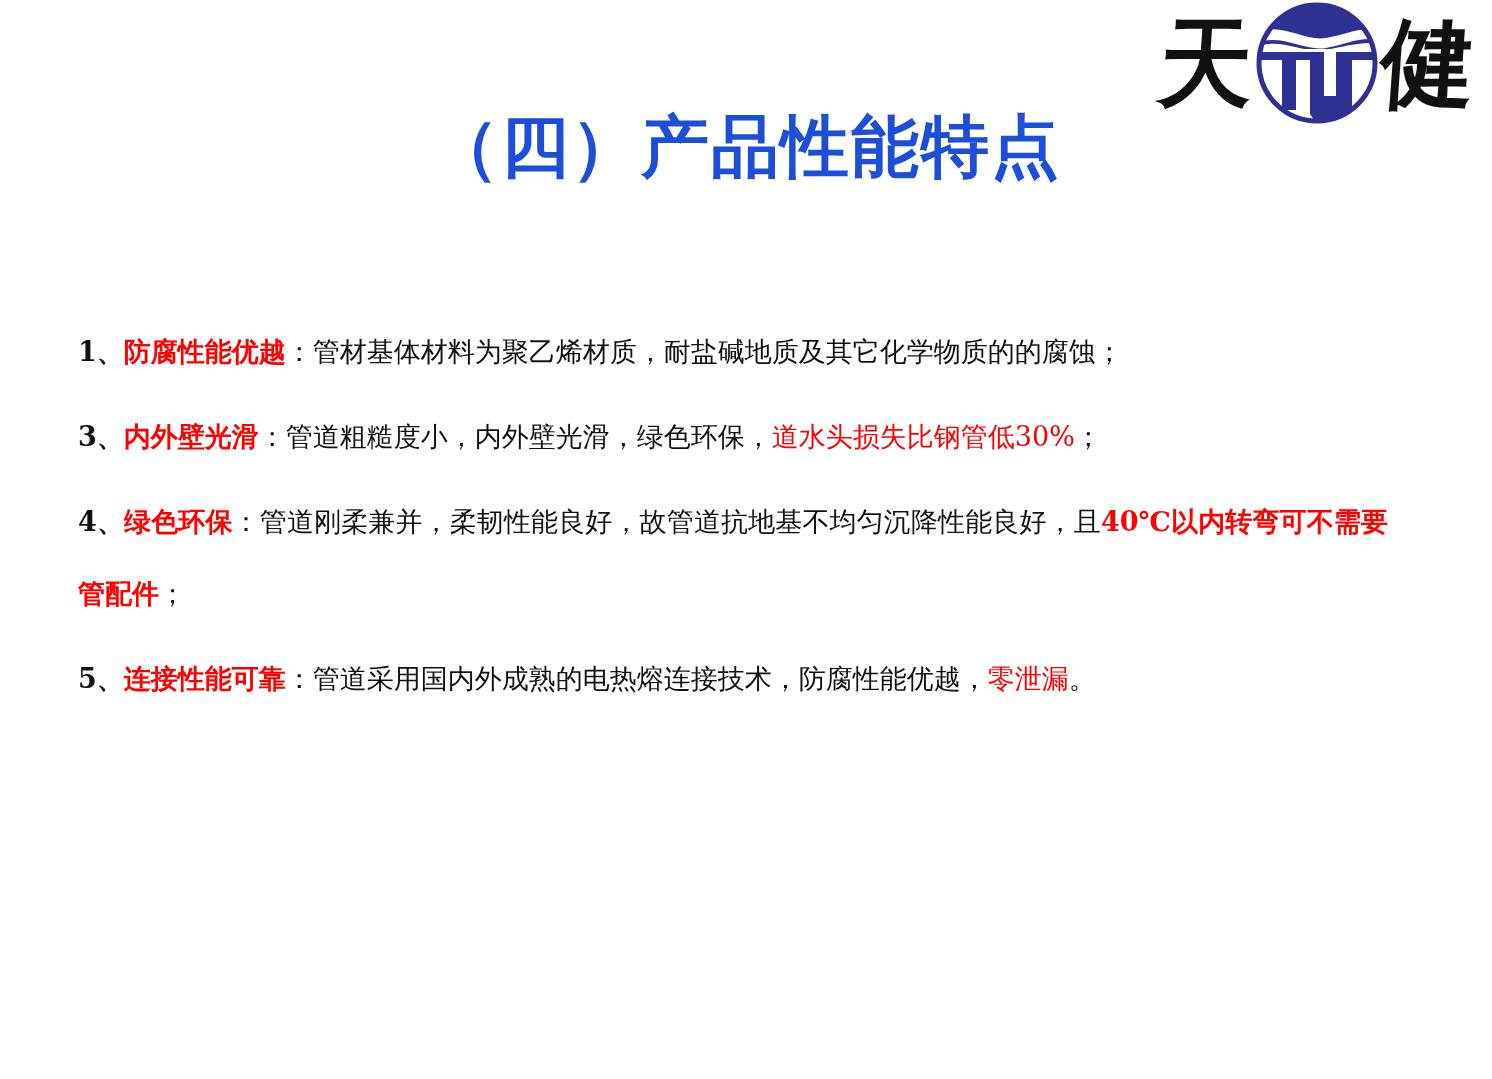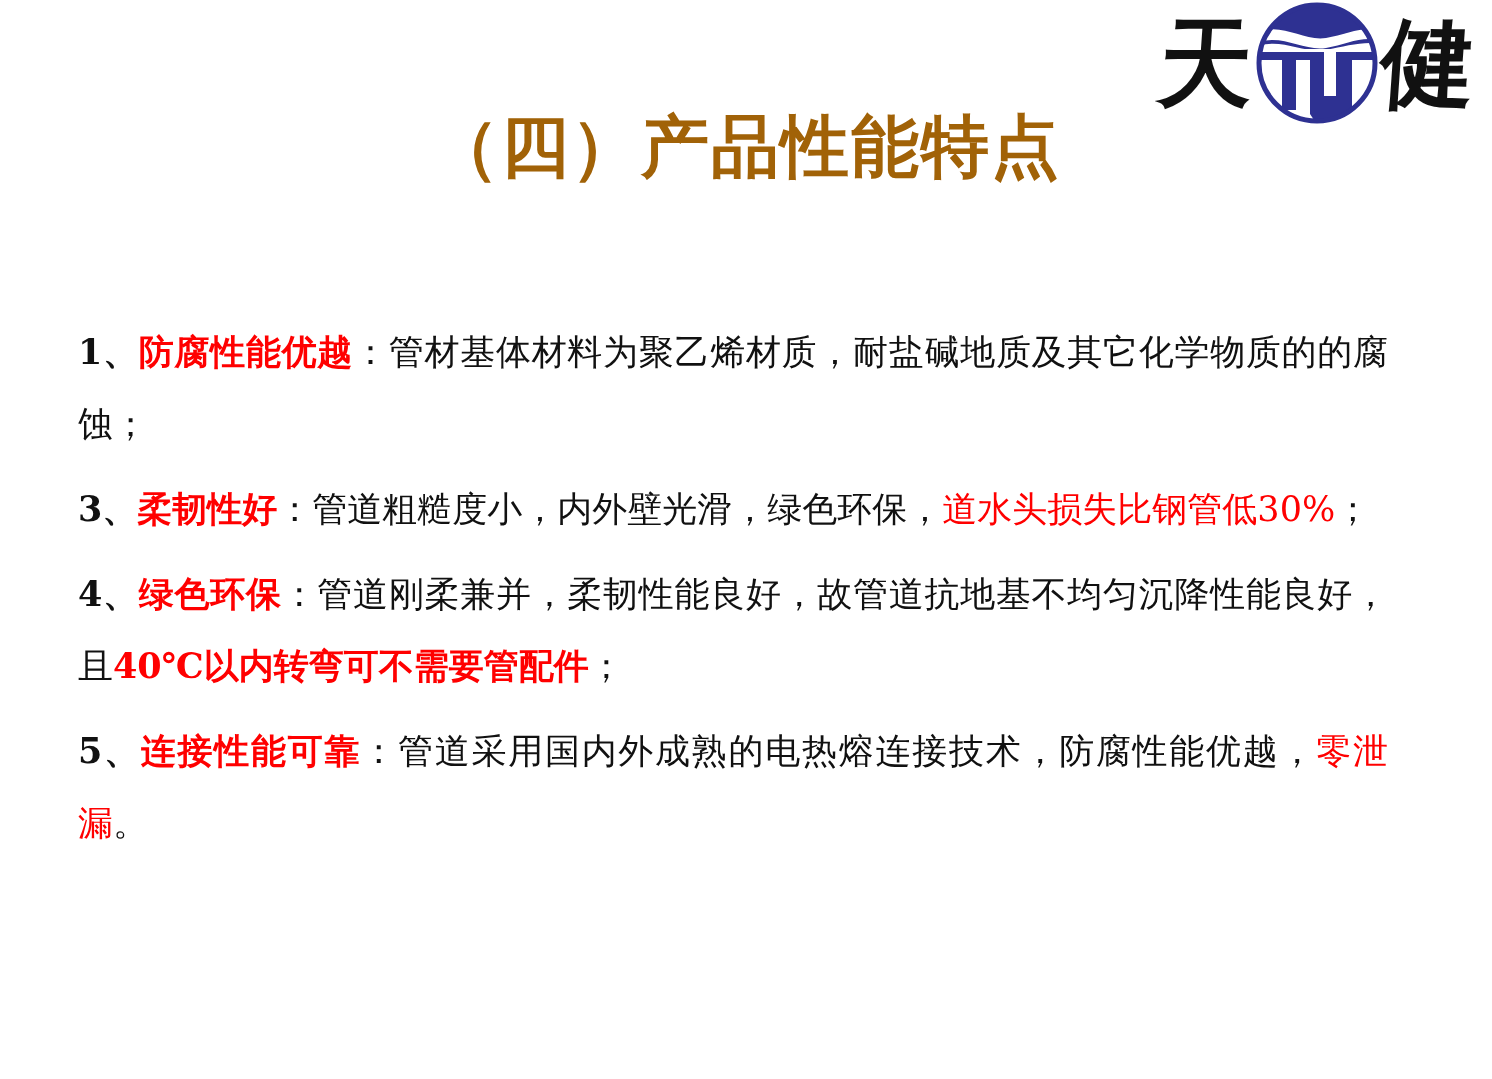--- a/index.html
+++ b/index.html
@@ -47,35 +47,35 @@
   #title {
     position: absolute;
     top: 108px;
     left: 0;
     width: 1492px;
     text-align: center;
     font-family: "DejaVu Sans", "Liberation Sans", sans-serif;
     font-weight: bold;
     font-size: 68px;
     line-height: 1.15;
-    color: #a16207;
+    color: #1d4ed8;
     letter-spacing: 2px;
     white-space: pre;
   }
 
   
   #body-block {
     position: absolute;
     top: 316px;
     left: 78px;
     width: 1310px;
   }
   .para {
     font-family: "DejaVu Serif", "Liberation Serif", serif;
-    font-size: 35px;
+    font-size: 27px;
     line-height: 72px;
     color: #111111;
     margin: 0 0 13px 0;
     text-align: justify;
     text-justify: inter-ideograph;
     word-break: break-all;
   }
   .para:last-child { margin-bottom: 0; }
   .num {
     font-weight: bold;
@@ -141,21 +141,21 @@
 <div id="title">（四）产品性能特点</div>
 
 <div id="body-block">
 
   <p class="para">
     <span class="num">1、</span><span class="kw">防腐性能优越</span><span>：</span><span>管材基体材料为聚乙烯材质，耐盐碱地质及其它化学物质的的腐蚀；</span><span class="red"></span><span></span>
   </p>
 
 
   <p class="para">
-    <span class="num">3、</span><span class="kw">柔韧性好</span><span>：</span><span>管道粗糙度小，内外壁光滑，绿色环保，</span><span class="red">道水头损失比钢管低30%</span><span>；</span>
+    <span class="num">3、</span><span class="kw">内外壁光滑</span><span>：</span><span>管道粗糙度小，内外壁光滑，绿色环保，</span><span class="red">道水头损失比钢管低30%</span><span>；</span>
   </p>
 
   <p class="para">
     <span class="num">4、</span><span class="kw">绿色环保</span><span>：</span><span>管道刚柔兼并，柔韧性能良好，故管道抗地基不均匀沉降性能良好，且</span><span class="redb">40℃以内转弯可不需要管配件</span><span>；</span>
   </p>
 
   <p class="para">
     <span class="num">5、</span><span class="kw">连接性能可靠</span><span>：</span><span>管道采用国内外成熟的电热熔连接技术，防腐性能优越，</span><span class="red">零泄漏</span><span>。</span>
   </p>
 

